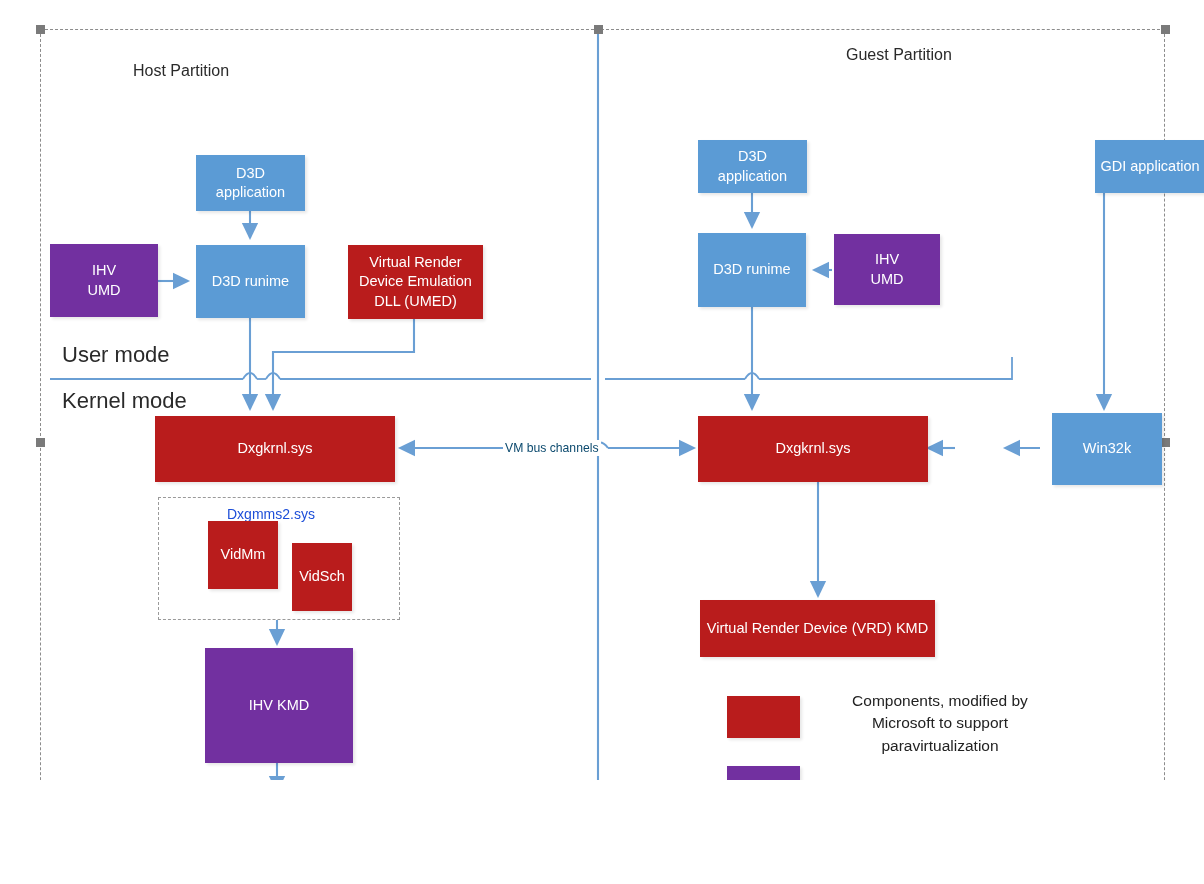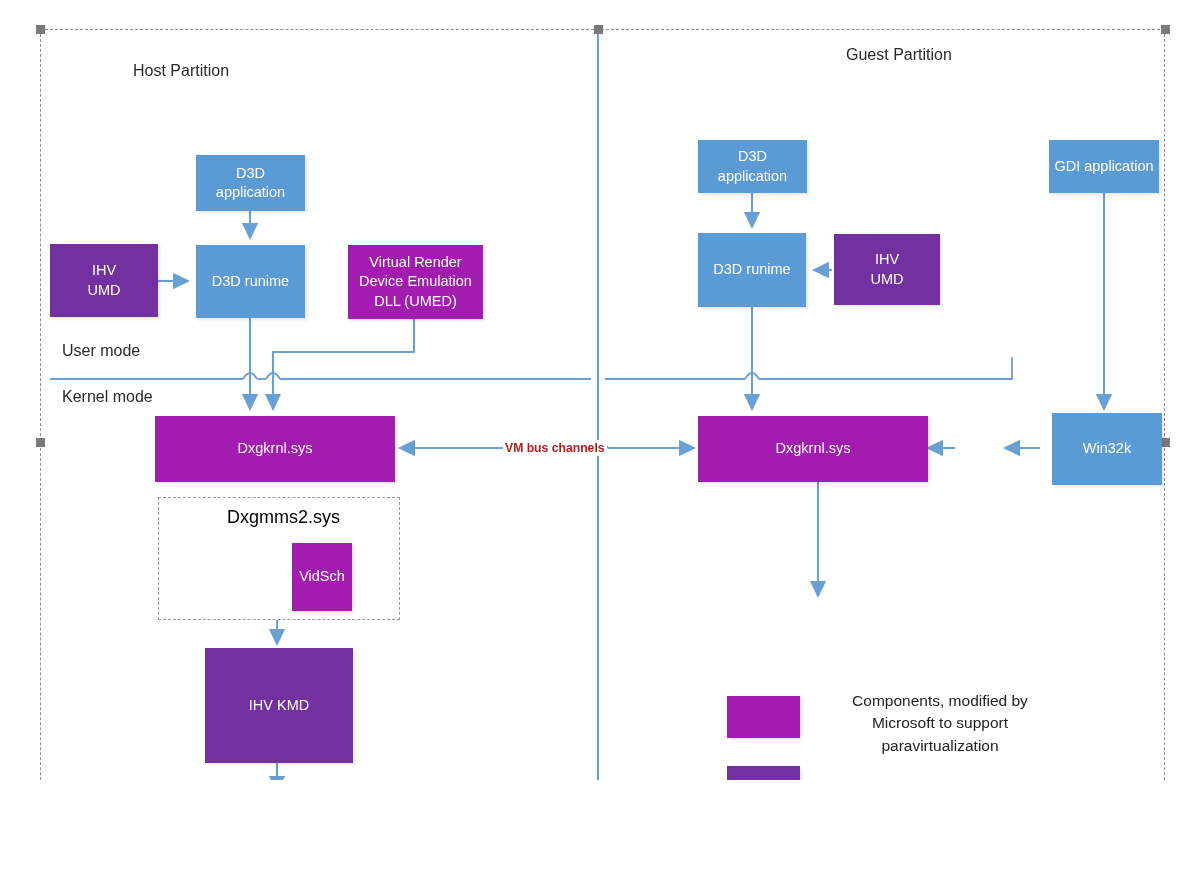--- a/index.html
+++ b/index.html
@@ -41,34 +41,34 @@
     justify-content: center;
     text-align: center;
     color: #ffffff;
     font-size: 14.5px;
     line-height: 1.32;
     padding: 2px 4px;
     box-shadow: 2px 2px 3px rgba(0,0,0,0.10);
     user-select: none;
   }
   .node.blue  { background: #5b9bd5; }
-  .node.green { background: #a21caf; justify-content: center; }
+  .node.green { background: #b91c1c; justify-content: center; }
   .node.purple{ background: #7230a0; }
 
   
   .label {
     color: #2a2a2a;
     font-size: 15.5px;
     line-height: 1.35;
     white-space: nowrap;
   }
   .label.partition { font-size: 16px; }
-  .label.mode { font-size: 16px; }
-  .label.small { font-size: 12.2px; color: #b91c1c; font-weight: bold; }
-  .label.group { font-size: 18px; color: #000000; }
+  .label.mode { font-size: 22px; }
+  .label.small { font-size: 12.2px; color: #0c4a6e; }
+  .label.group { font-size: 14px; color: #1d4ed8; }
   .legend-text {
     color: #222;
     font-size: 15.5px;
     line-height: 1.45;
     text-align: center;
   }
   .legend-text.left { text-align: left; }
 
   
   .group-box { border: 1.3px dashed #9a9a9a; background: transparent; }
@@ -181,20 +181,23 @@
 DLL (UMED)</span>
   </div>
 
   <div class="abs node green" style="left:155px; top:416px; width:240px; height:66px;">
     <span>Dxgkrnl.sys</span>
   </div>
 
   <div class="abs group-box" style="left:158px; top:497px; width:242px; height:123px;"></div>
   <div class="abs label group" style="left:227px; top:505px;">Dxgmms2.sys</div>
 
+  <div class="abs node green" style="left:208px; top:521px; width:70px; height:68px;">
+    <span>VidMm</span>
+  </div>
   <div class="abs node green" style="left:292px; top:543px; width:60px; height:68px;">
     <span>VidSch</span>
   </div>
 
   <div class="abs node purple" style="left:205px; top:648px; width:148px; height:115px;">
     <span>IHV KMD</span>
   </div>
 
   <div class="abs node blue" style="left:205px; top:795px; width:148px; height:55px;padding-left:48px;">
     <span>GPU</span>
@@ -207,33 +210,36 @@
 
   <div class="abs node blue" style="left:698px; top:233px; width:108px; height:74px;">
     <span style="white-space:pre-line;">D3D runime</span>
   </div>
 
   <div class="abs node purple" style="left:834px; top:234px; width:106px; height:71px;">
     <span style="white-space:pre-line;">IHV
 UMD</span>
   </div>
 
-  <div class="abs node blue" style="left:1049px; top:140px; width:110px; height:53px;">
+  <div class="abs node blue" style="left:1095px; top:140px; width:110px; height:53px;">
     <span>GDI application</span>
   </div>
 
   <div class="abs node green" style="left:698px; top:416px; width:230px; height:66px;">
     <span>Dxgkrnl.sys</span>
   </div>
 
 
   <div class="abs node blue" style="left:1052px; top:413px; width:110px; height:72px;">
     <span>Win32k</span>
   </div>
 
+  <div class="abs node green" style="left:700px; top:600px; width:235px; height:57px;">
+    <span>Virtual Render Device (VRD) KMD</span>
+  </div>
 
   <div class="abs node green" style="left:727px; top:696px; width:73px; height:42px;"></div>
   <div class="abs legend-text" style="left:820px; top:690px; width:240px; white-space:pre-line;text-align:center;">Components, modified by
 Microsoft to support
 paravirtualization</div>
 
   <div class="abs node purple" style="left:727px; top:766px; width:73px; height:42px;"></div>
 
 </div>
 

